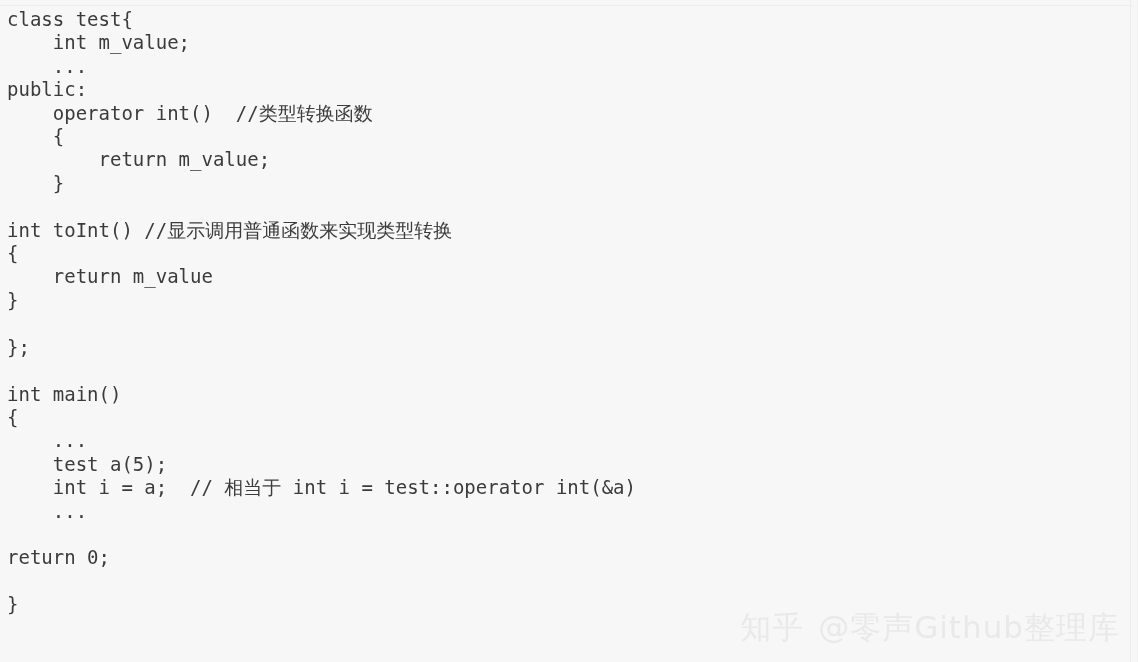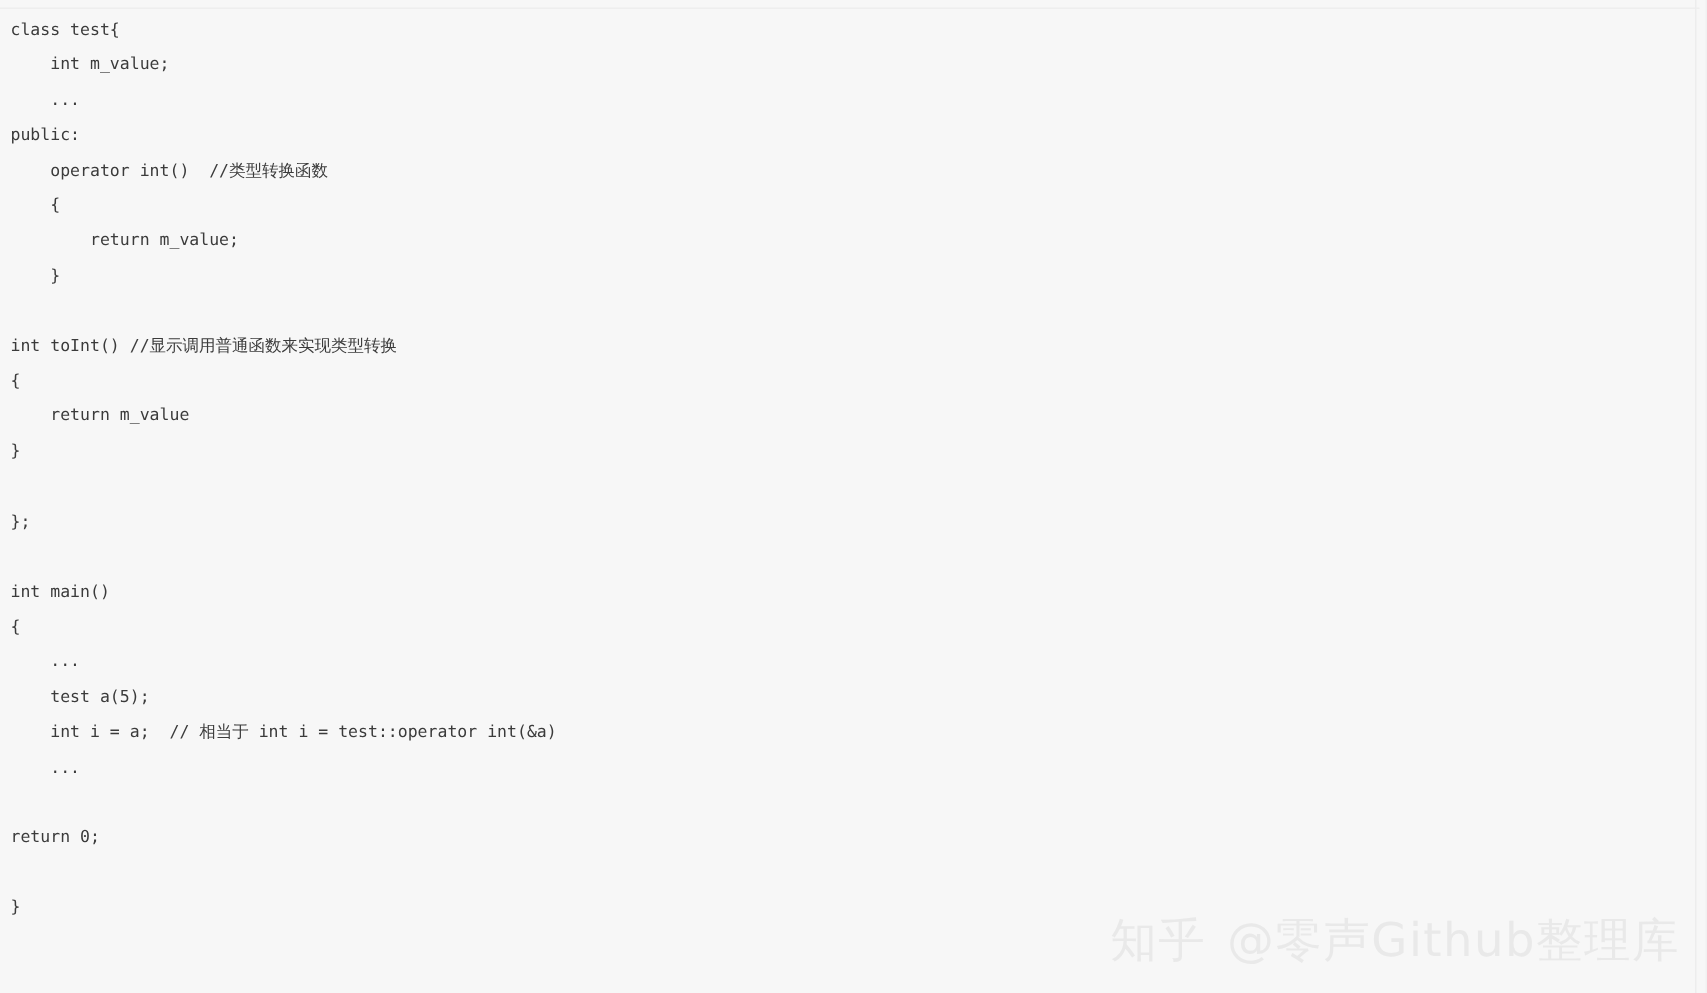--- a/index.html
+++ b/index.html
@@ -49,21 +49,21 @@
   }
 
   .code-block {
     position: absolute;
     top: 8px;
     left: 7px;
     right: 12px;
     margin: 0;
     padding: 0;
     font-family: "DejaVu Sans Mono", "Liberation Mono", monospace;
-    font-size: 11px;
+    font-size: 19px;
     line-height: 23.4px;
     color: #3b3b3b;
     white-space: pre;
     letter-spacing: 0px;
     background: transparent;
   }
 
   .code-line {
     display: block;
     min-height: 23.4px;

